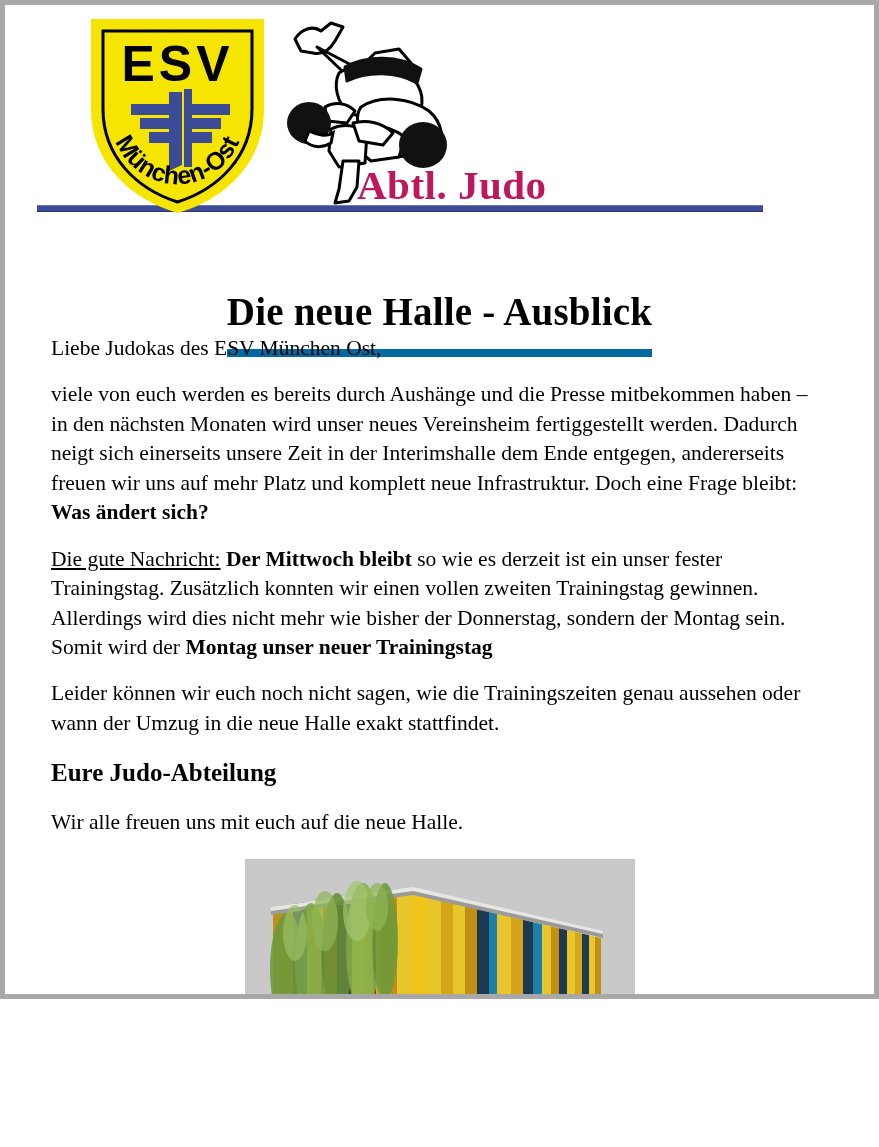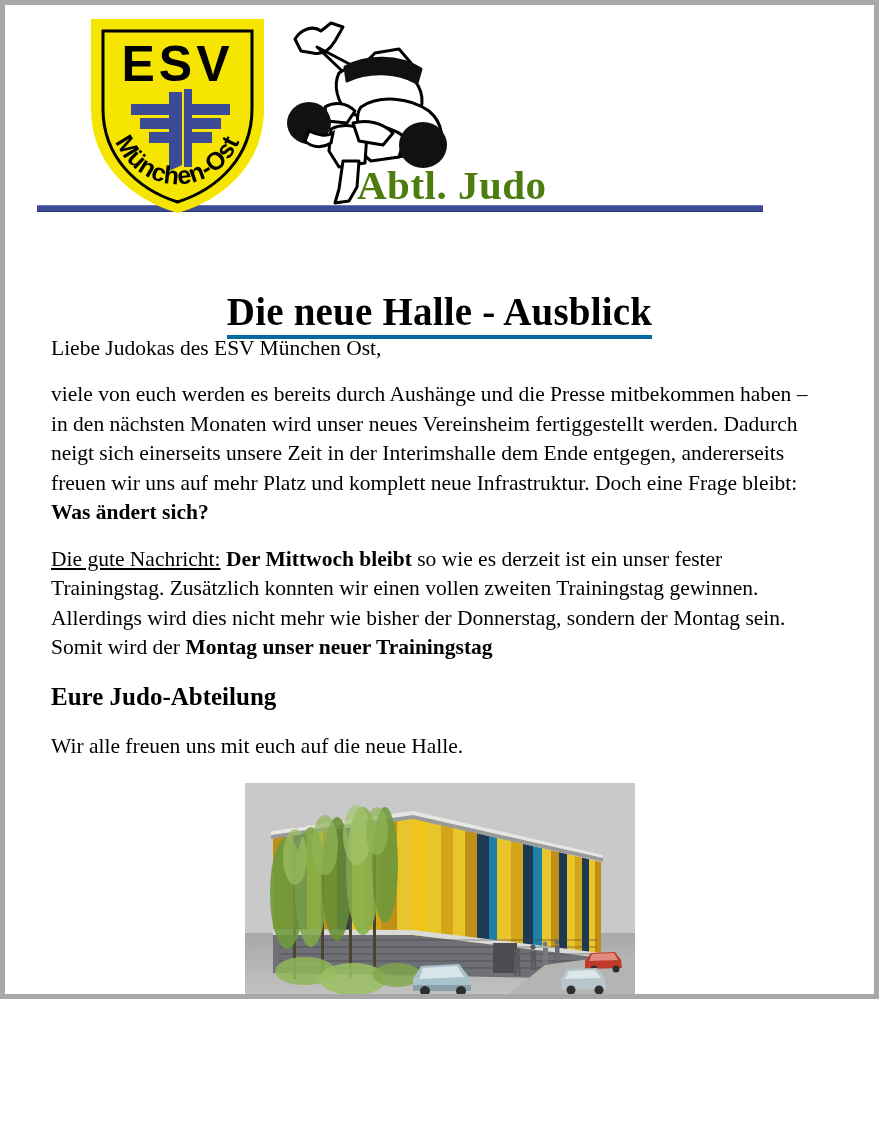--- a/index.html
+++ b/index.html
@@ -63,42 +63,42 @@
   }
 
   .abtl-judo {
     position: absolute;
     left: 352px;
     top: 160px;
     font-family: "Liberation Serif", "DejaVu Serif", serif;
     font-size: 41px;
     font-weight: 700;
     letter-spacing: 0.5px;
-    color: #4d7c0f;
+    color: #be185d;
     z-index: 4;
     line-height: 1;
     white-space: nowrap;
   }
 
   
   .content {
     padding: 0 46px;
   }
 
   .doc-title {
     text-align: center;
     font-size: 39px;
     font-weight: 700;
     line-height: 1.1;
     margin: 62px 0 0 0;
     letter-spacing: 0.2px;
   }
   .doc-title span {
-    border-bottom: 4px solid #0369a1;
-    padding-bottom: 2px;
+    border-bottom: 8px solid #0369a1;
+    padding-bottom: 16px;
   }
 
   p.para {
     font-size: 21.5px;
     line-height: 1.37;
     margin: 0;
     padding: 0;
   }
   .salutation { margin-top: 28px; }
   .para + .para { margin-top: 17px; }
@@ -197,20 +197,21 @@
   <div class="content">
 
     <h1 class="doc-title">
       <span>Die neue Halle - Ausblick</span>
     </h1>
 
     <p class="para salutation">Liebe Judokas des ESV München Ost,</p>
 
     <p class="para"><span>viele von euch werden es bereits durch Aushänge und die Presse mitbekommen haben – in den nächsten Monaten wird unser neues Vereinsheim fertiggestellt werden. Dadurch neigt sich einerseits unsere Zeit in der Interimshalle dem Ende entgegen, andererseits freuen wir uns auf mehr Platz und komplett neue Infrastruktur. Doch eine Frage bleibt: </span><span style="font-weight: 700;">Was ändert sich?</span></p>
     <p class="para"><span style="text-decoration: underline;">Die gute Nachricht:</span><span> </span><span style="font-weight: 700;">Der Mittwoch bleibt</span><span> so wie es derzeit ist ein unser fester Trainingstag. Zusätzlich konnten wir einen vollen zweiten Trainingstag gewinnen. Allerdings wird dies nicht mehr wie bisher der Donnerstag, sondern der Montag sein. Somit wird der </span><span style="font-weight: 700;">Montag unser neuer Trainingstag</span></p>
+    <p class="para"><span>Leider können wir euch noch nicht sagen, wie die Trainingszeiten genau aussehen oder wann der Umzug in die neue Halle exakt stattfindet.</span></p>
     <p class="para" style="margin-top:18px;font-weight:700;font-size:25px;">Eure Judo-Abteilung</p>
 
     <p class="para"><span>Wir alle freuen uns mit euch auf die neue Halle.</span></p>
 
     <div class="render-wrap">
       <div class="render">
         <svg viewBox="0 0 390 222" width="390" height="222" aria-hidden="true">
           <defs>
             <clipPath id="frameClip">
                 <rect x="0" y="0" width="390" height="222"></rect>

